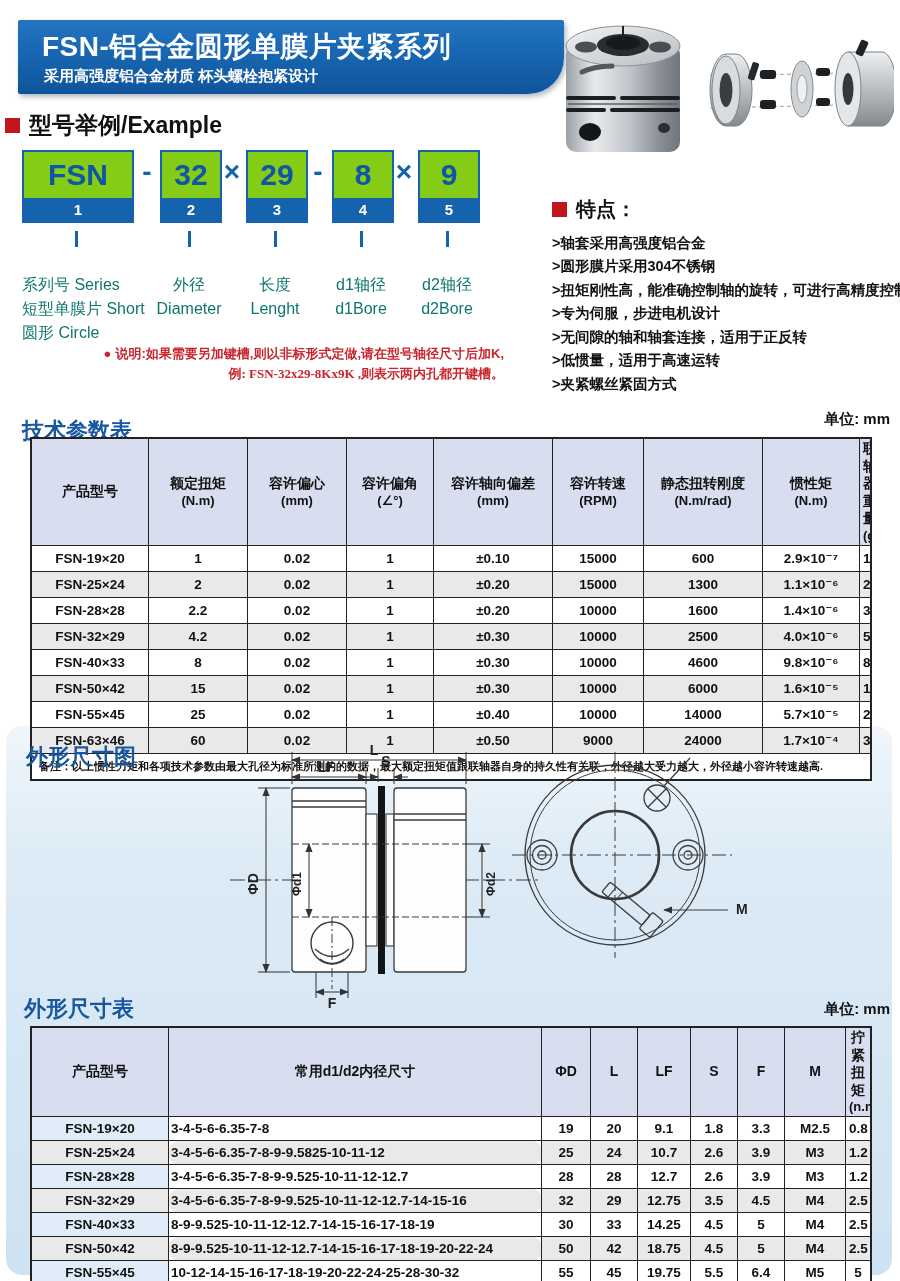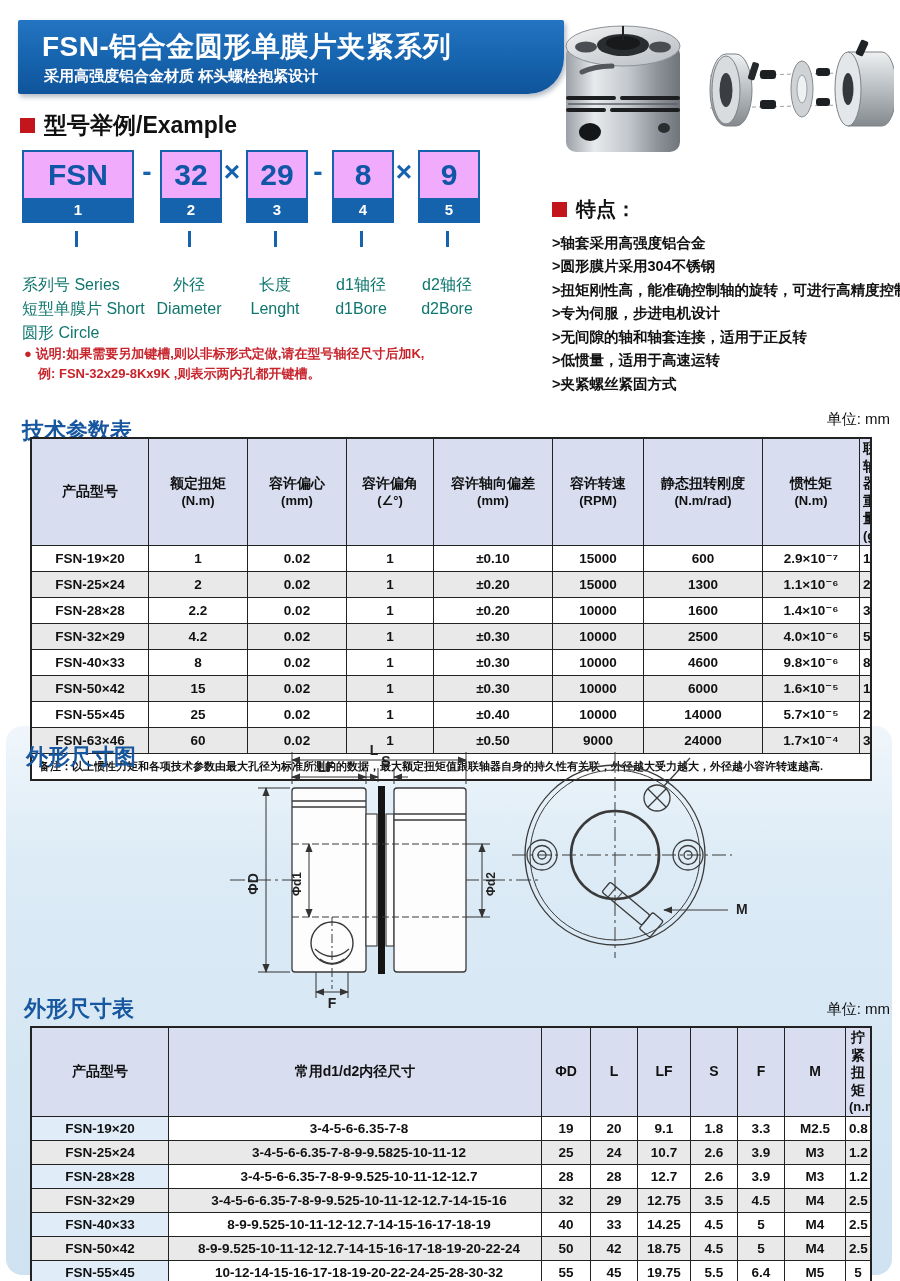--- a/index.html
+++ b/index.html
@@ -21,34 +21,34 @@
     border-radius:2px 2px 36px 2px;
     box-shadow:2px 3px 5px rgba(40,60,90,.35);
   }
   .banner-title{position:absolute;left:24px;top:8px;font-size:28px;font-weight:bold;color:#fff;letter-spacing:.5px;white-space:nowrap;}
   .banner-sub{position:absolute;left:26px;top:47px;font-size:15px;font-weight:bold;color:#fff;white-space:nowrap;}
   
   .sec-head{position:absolute;display:flex;align-items:center;gap:9px;}
   .red-square{width:15px;height:15px;background:#c3161c;flex:0 0 auto;}
   .sec-head .txt{font-size:23px;font-weight:bold;color:#111;white-space:nowrap;}
   .blue-title{position:absolute;font-size:22px;font-weight:bold;color:#17579f;white-space:nowrap;}
-  .unit-label{position:absolute;font-size:15px;font-weight:normal;color:#111;white-space:nowrap;margin-left:16px;}
+  .unit-label{position:absolute;font-size:15px;font-weight:bold;color:#111;white-space:nowrap;margin-left:16px;}
   
   .model{position:absolute;left:22px;top:150px;width:480px;height:242px;}
-  .mbox{position:absolute;top:0;border:2px solid #1663ad;background:#f0abfc;text-align:center;}
+  .mbox{position:absolute;top:0;border:2px solid #1663ad;background:#84cc16;text-align:center;}
   .mbox .val{display:block;height:46px;line-height:46px;font-size:30px;font-weight:bold;color:#0f56a6;}
   .mbox .idx{display:block;height:23px;line-height:23px;background:#1663ad;color:#fff;font-size:15px;font-weight:bold;}
   .msep{position:absolute;top:0;height:48px;line-height:44px;text-align:center;color:#1663ad;font-weight:bold;font-size:28px;}
   .mtick{position:absolute;top:81px;width:3px;height:16px;background:#1663ad;}
   .mlabel{position:absolute;top:103px;font-size:16px;line-height:1.5;color:#0f766e;text-align:center;margin-top:20px;}
   .mlabel.first{text-align:left;}
   
-  .note{position:absolute;left:24px;top:344px;width:480px;color:#c8242c;font-weight:bold;font-size:13px;line-height:1.55;}
+  .note{position:absolute;left:24px;top:344px;width:480px;color:#c8242c;font-weight:bold;font-size:13px;line-height:1.55;text-align:right;}
   .note .bullet{color:#c8242c;margin-right:4px;}
-  .note .l2{padding-left:14px;}
+  .note .l2{padding-left:14px;font-family:Liberation Serif, serif;}
   
   .features{position:absolute;left:505px;top:196px;width:392px;margin-left:47px;}
   .features-head{display:flex;align-items:center;gap:9px;}
   .features-head .txt{font-size:20px;font-weight:bold;}
   ul.features-list{list-style:none;margin:9px 0 0;padding:0;font-size:14.5px;font-weight:bold;line-height:1.62;color:#111;}
   
   table.data-tb{border-collapse:collapse;table-layout:fixed;background:#fff;border:2px solid #222;}
   table.data-tb th,table.data-tb td{border:1px solid #222;text-align:center;padding:1px 3px;overflow:hidden;}
   table.data-tb thead th{background:#d8def0;font-size:14px;font-weight:bold;line-height:1.25;}
   table.data-tb thead .unit{font-size:13px;font-weight:bold;}
@@ -58,21 +58,21 @@
   .tech-table{position:absolute;left:30px;top:437px;width:842px;}
   .tech-table thead th{height:46px;}
   .tech-table tbody td{height:23px;}
   .tech-table th:nth-child(1){width:110px}.tech-table th:nth-child(2){width:92px}
   .tech-table th:nth-child(3){width:92px}.tech-table th:nth-child(4){width:80px}
   .tech-table th:nth-child(5){width:112px}.tech-table th:nth-child(6){width:84px}
   .tech-table th:nth-child(7){width:112px}.tech-table th:nth-child(8){width:90px}
   .dim-table{position:absolute;left:30px;top:1026px;width:842px;}
   .dim-table thead th{height:40px;}
   .dim-table tbody td{height:21px;font-size:13px;}
-  .dim-table tbody td.left{text-align:center;padding-left:11px;}
+  .dim-table tbody td.left{text-align:left;padding-left:2px;border-radius:10px;}
   .dim-table tbody tr:nth-child(odd) td:first-child{background:#e0ecf7;}
   .dim-table th:nth-child(1){width:130px}.dim-table th:nth-child(2){width:366px}
   .dim-table th:nth-child(3){width:42px}.dim-table th:nth-child(4){width:40px}
   .dim-table th:nth-child(5){width:46px}.dim-table th:nth-child(6){width:40px}
   .dim-table th:nth-child(7){width:40px}.dim-table th:nth-child(8){width:54px}
   
   .photo1{position:absolute;left:552px;top:14px;}
   .photo2{position:absolute;left:698px;top:38px;}
   .drawing{position:absolute;left:212px;top:740px;}
   svg text{font-family:"Liberation Sans","DejaVu Sans",sans-serif;}
@@ -135,21 +135,21 @@
   <ellipse cx="104" cy="51" rx="11" ry="28" fill="#cfd3d6" stroke="#85898d"></ellipse>
   <ellipse cx="104" cy="51" rx="5" ry="14" fill="#eef0f1" stroke="#9aa0a5"></ellipse>
   <rect x="118" y="30" width="14" height="8" rx="3" fill="#1d2023"></rect>
   <rect x="118" y="60" width="14" height="8" rx="3" fill="#1d2023"></rect>
   <path d="M150 14 l34 0 a14 36 0 0 1 0 74 l-34 0 z" fill="url(#met3)" stroke="#7d8287"></path>
   <ellipse cx="150" cy="51" rx="13" ry="37" fill="#e4e7e9" stroke="#7d8287"></ellipse>
   <ellipse cx="150" cy="51" rx="5.5" ry="16" fill="#34383c"></ellipse>
   <rect x="160" y="2" width="8" height="16" rx="2" fill="#202326" transform="rotate(24 164 10)"></rect>
 </svg>
 
-<div class="sec-head" style="left:20px;top:110px;">
+<div class="sec-head" style="left:5px;top:110px;">
   <span class="red-square"></span>
   <span class="txt">型号举例/Example</span>
 </div>
 
 <div class="model">
   <div class="mbox" style="left:0;width:108px;">
     <span class="val">FSN</span>
     <span class="idx">1</span>
   </div>
   <div class="msep" style="left:112px;width:26px;">-</div>
@@ -529,21 +529,21 @@
         <td>29</td>
         <td>12.75</td>
         <td>3.5</td>
         <td>4.5</td>
         <td>M4</td>
         <td>2.5</td>
       </tr>
       <tr>
         <td>FSN-40×33</td>
         <td class="left">8-9-9.525-10-11-12-12.7-14-15-16-17-18-19</td>
-        <td>40</td>
+        <td>30</td>
         <td>33</td>
         <td>14.25</td>
         <td>4.5</td>
         <td>5</td>
         <td>M4</td>
         <td>2.5</td>
       </tr>
       <tr>
         <td>FSN-50×42</td>
         <td class="left">8-9-9.525-10-11-12-12.7-14-15-16-17-18-19-20-22-24</td>

